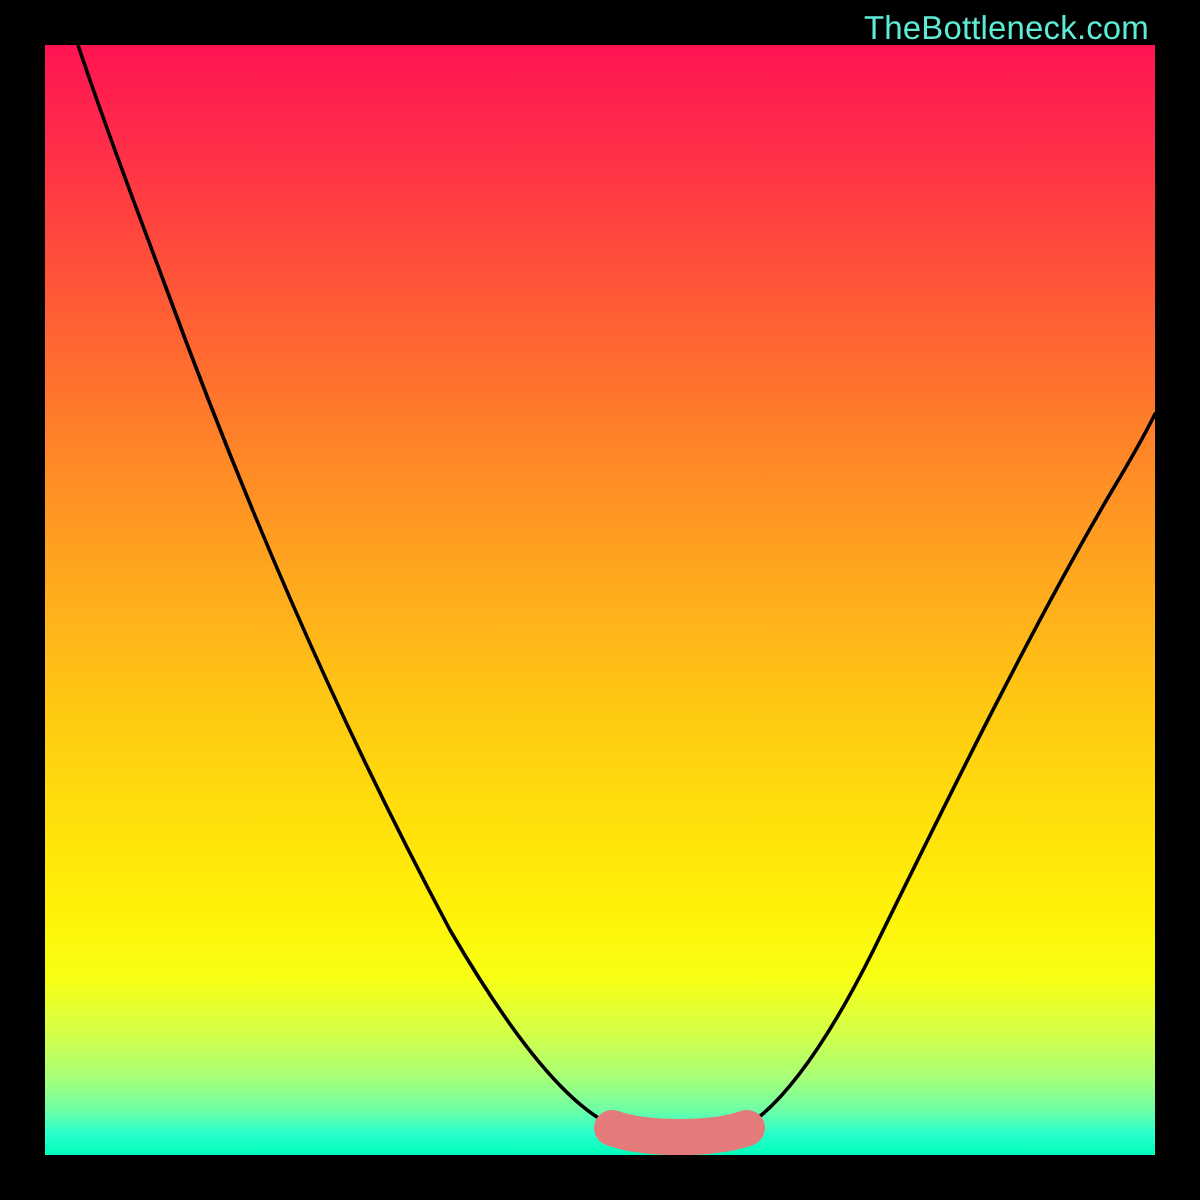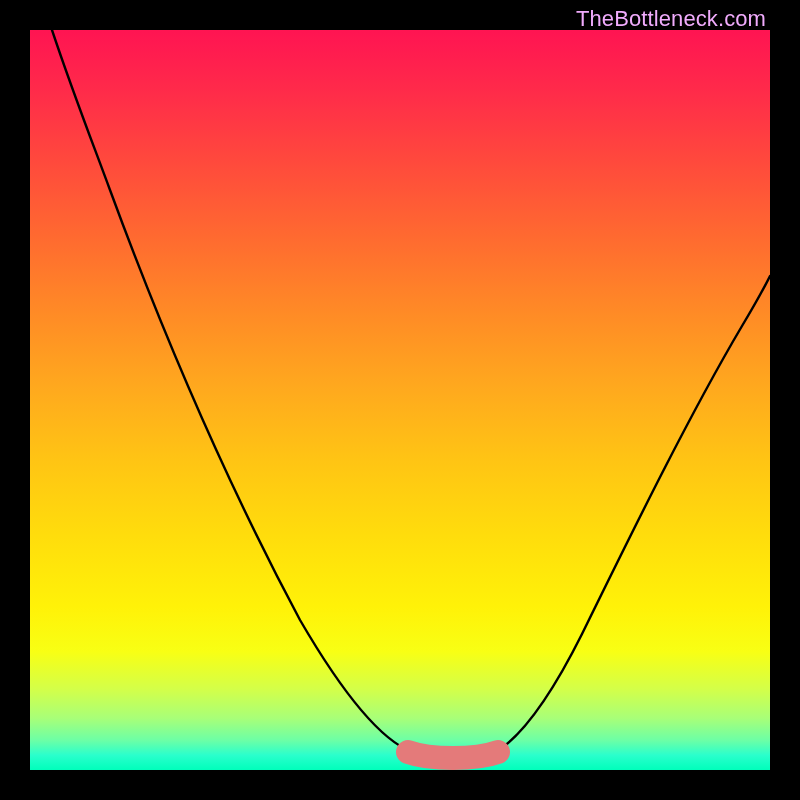--- a/index.html
+++ b/index.html
@@ -49,21 +49,21 @@
       #a8ff78 93%,
       #6cffa6 96%,
       #2affcc 98%,
       #00ffbb 100%
     );
   }
   .watermark {
     position: absolute;
     top: 6px;
     right: 34px;
-    color: #f0abfc;
+    color: #5eead4;
     font-size: 22px;
     letter-spacing: 0.1px;
     user-select: none;
     white-space: nowrap;
     margin-left: 32px;
   }
   svg.curves {
     position: absolute;
     top: 0;
     left: 0;

